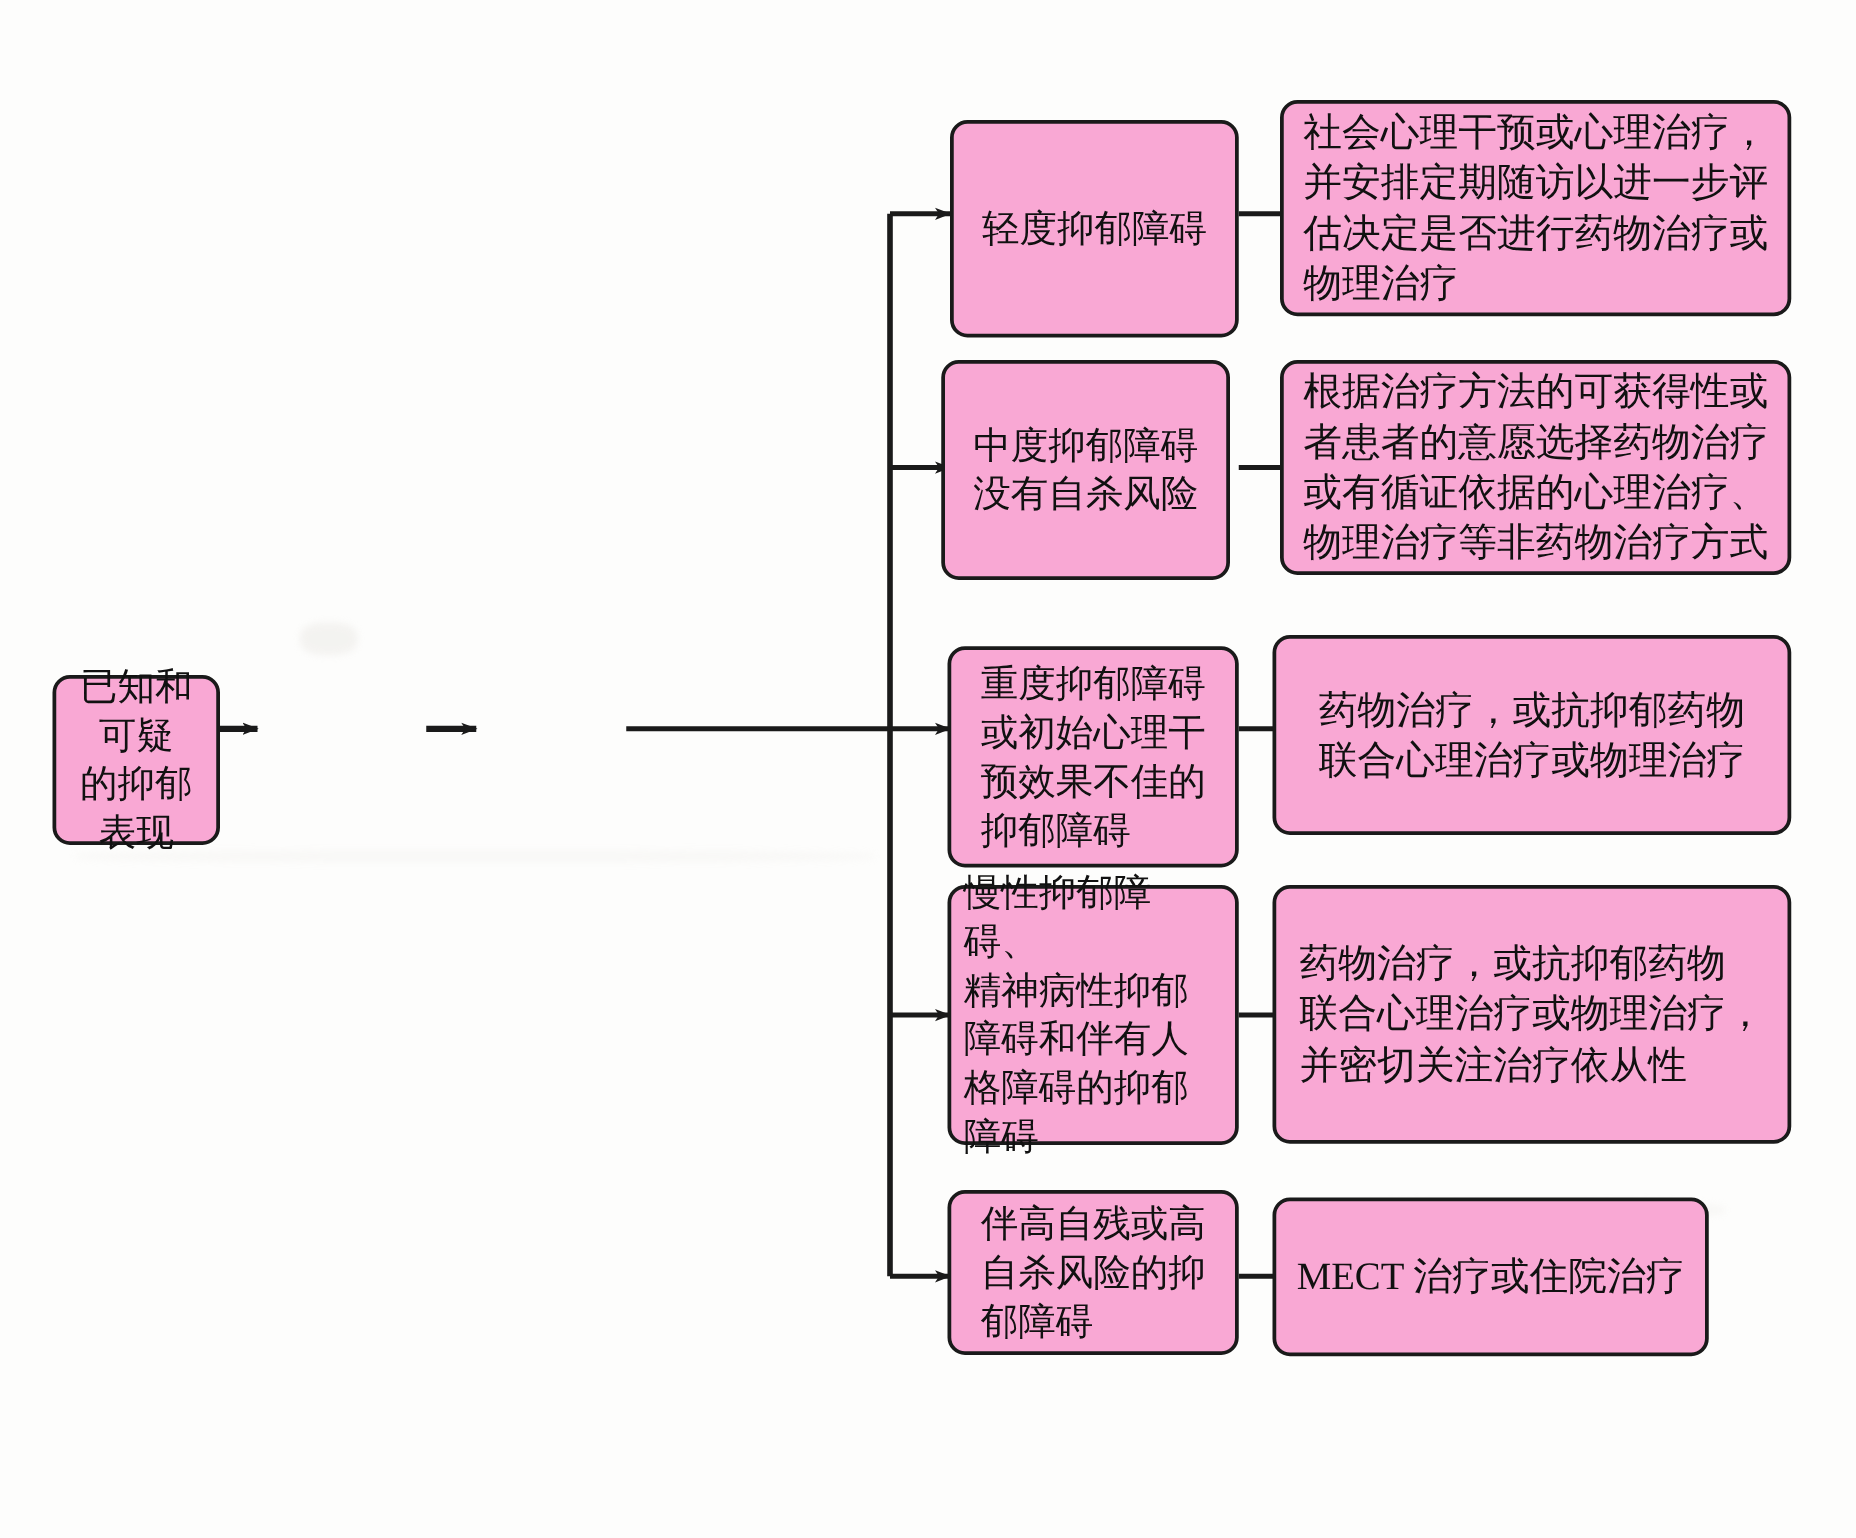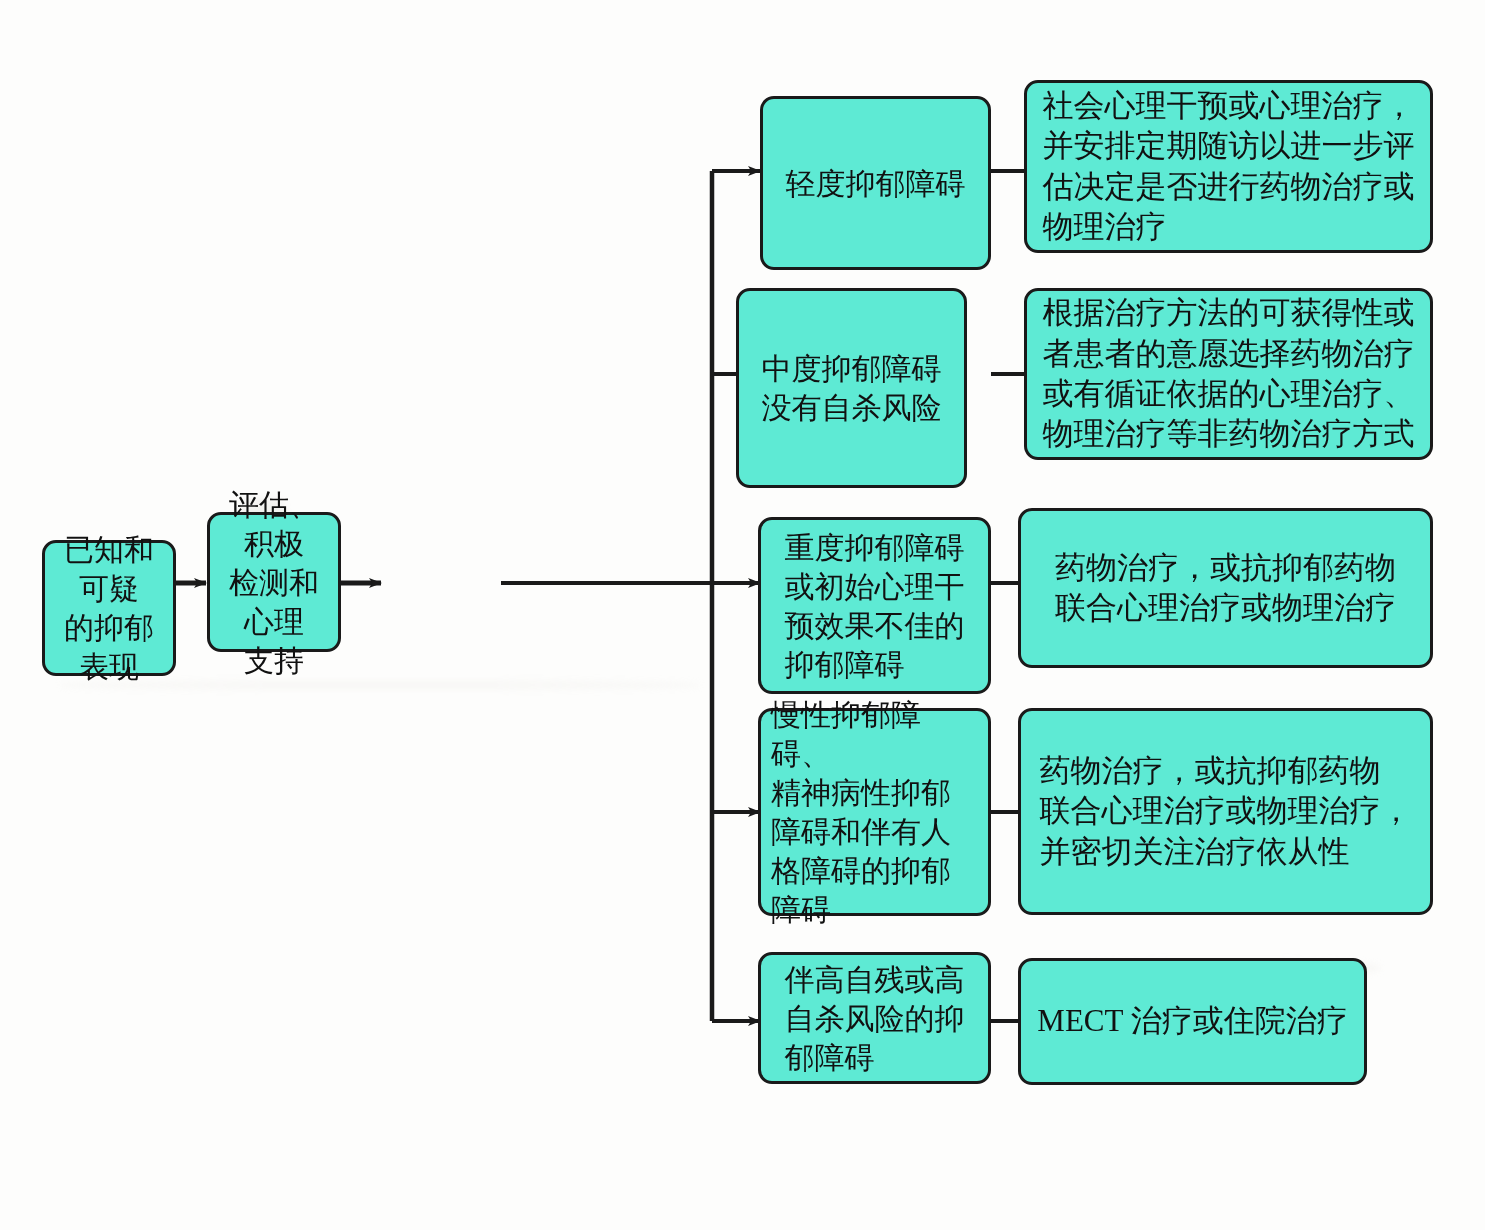--- a/index.html
+++ b/index.html
@@ -15,21 +15,21 @@
   
   .smudge{position:absolute;background:#e9e7e3;opacity:.45;border-radius:40%;filter:blur(3px);}
 
   svg.wires{position:absolute;left:0;top:0;width:1485px;height:1230px;pointer-events:none;}
 
   .node{
     position:absolute;
     box-sizing:border-box;
     border:3.5px solid #1a1a1a;
     border-radius:14px;
-    background:#5eead4;
+    background:#f9a8d4;
     display:flex;
     align-items:center;
     justify-content:center;
     text-align:left;
     color:#111;
     line-height:1.30;
   }
   .node .txt{display:block;padding:0 10px;white-space:pre-line;}
   .c{text-align:center;}
   .f31{font-size:30px;}
@@ -84,32 +84,27 @@
     <line x1="991" y1="583" x2="1024" y2="583" stroke="#1a1a1a" stroke-width="4"></line>
     <line x1="991" y1="812" x2="1024" y2="812" stroke="#1a1a1a" stroke-width="4"></line>
     <line x1="991" y1="1021" x2="1024" y2="1021" stroke="#1a1a1a" stroke-width="4"></line>
   </svg>
 
   <div class="node c f31" style="left:42px;top:540px;width:134px;height:136px;">
     <span class="txt">已知和可疑
 的抑郁表现</span>
   </div>
 
-  <div class="node c f31" style="left:207px;top:512px;width:134px;height:140px;">
-    <span class="txt">评估、积极
-检测和心理
-支持</span>
-  </div>
 
 
   <div class="node f31" style="left:760px;top:84px;width:231px;height:174px;margin-top:12px;">
     <span class="txt c">轻度抑郁障碍</span>
   </div>
 
-  <div class="node f31" style="left:736px;top:288px;width:231px;height:200px;">
+  <div class="node f31" style="left:753px;top:288px;width:231px;height:176px;">
     <span class="txt c">中度抑郁障碍
 没有自杀风险</span>
   </div>
 
   <div class="node f31" style="left:758px;top:497px;width:233px;height:177px;margin-top:20px;">
     <span class="txt">重度抑郁障碍
 或初始心理干
 预效果不佳的
 抑郁障碍</span>
   </div>

